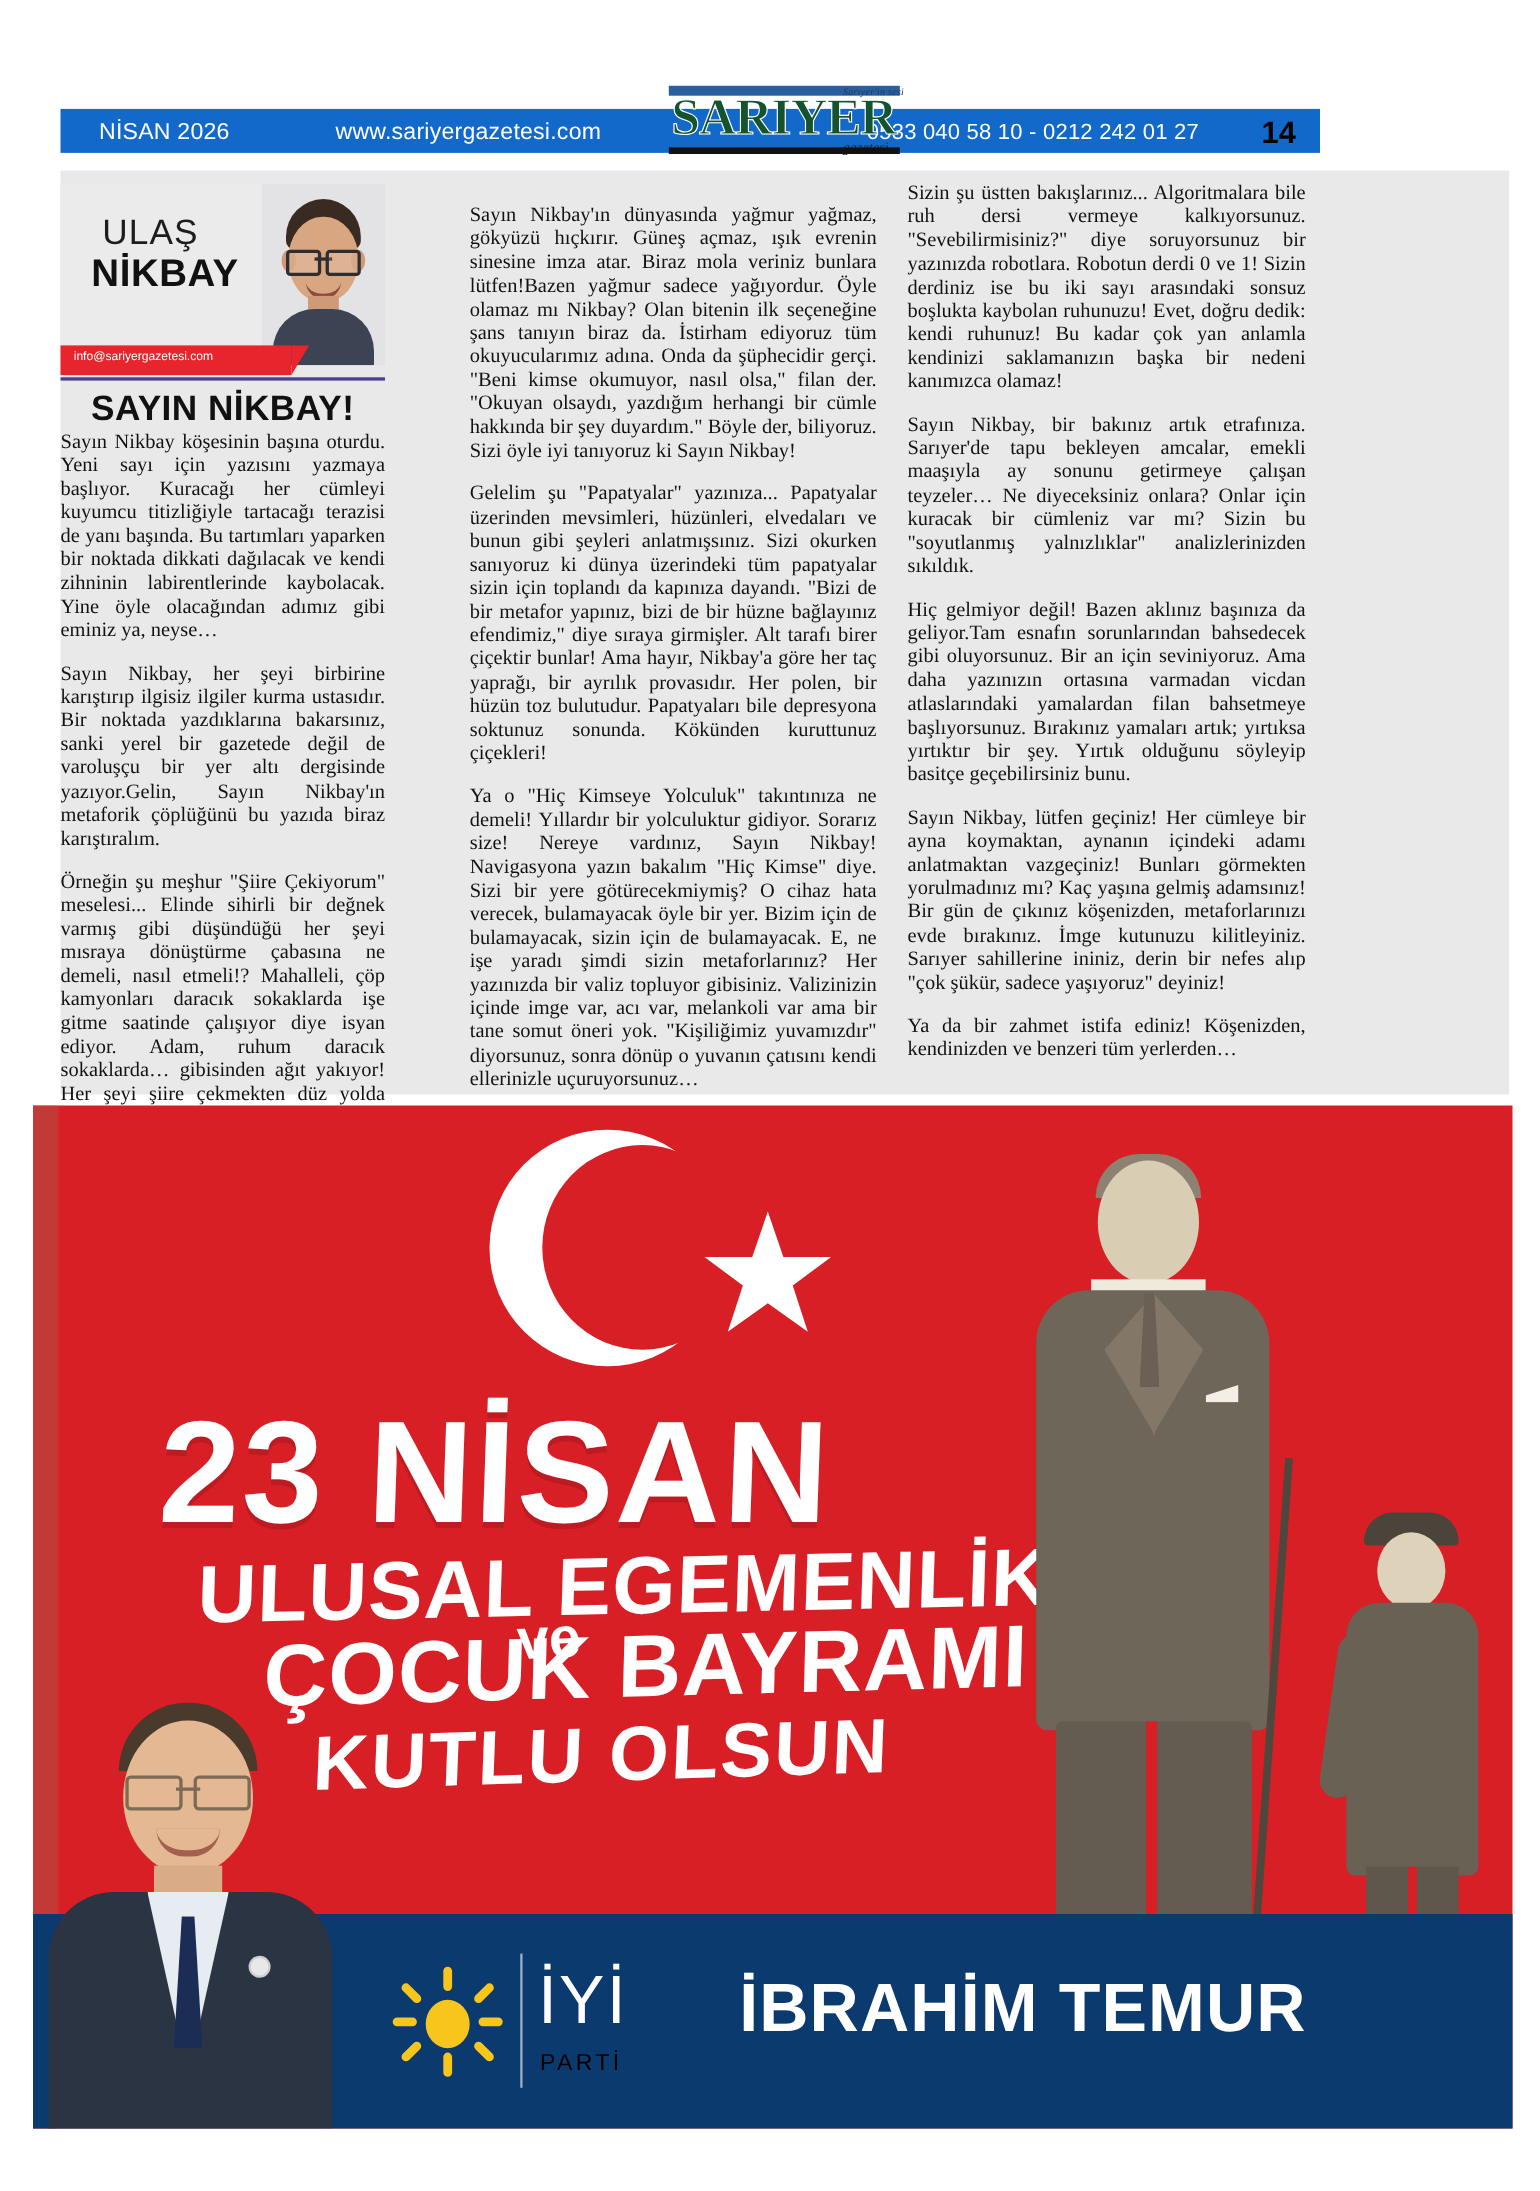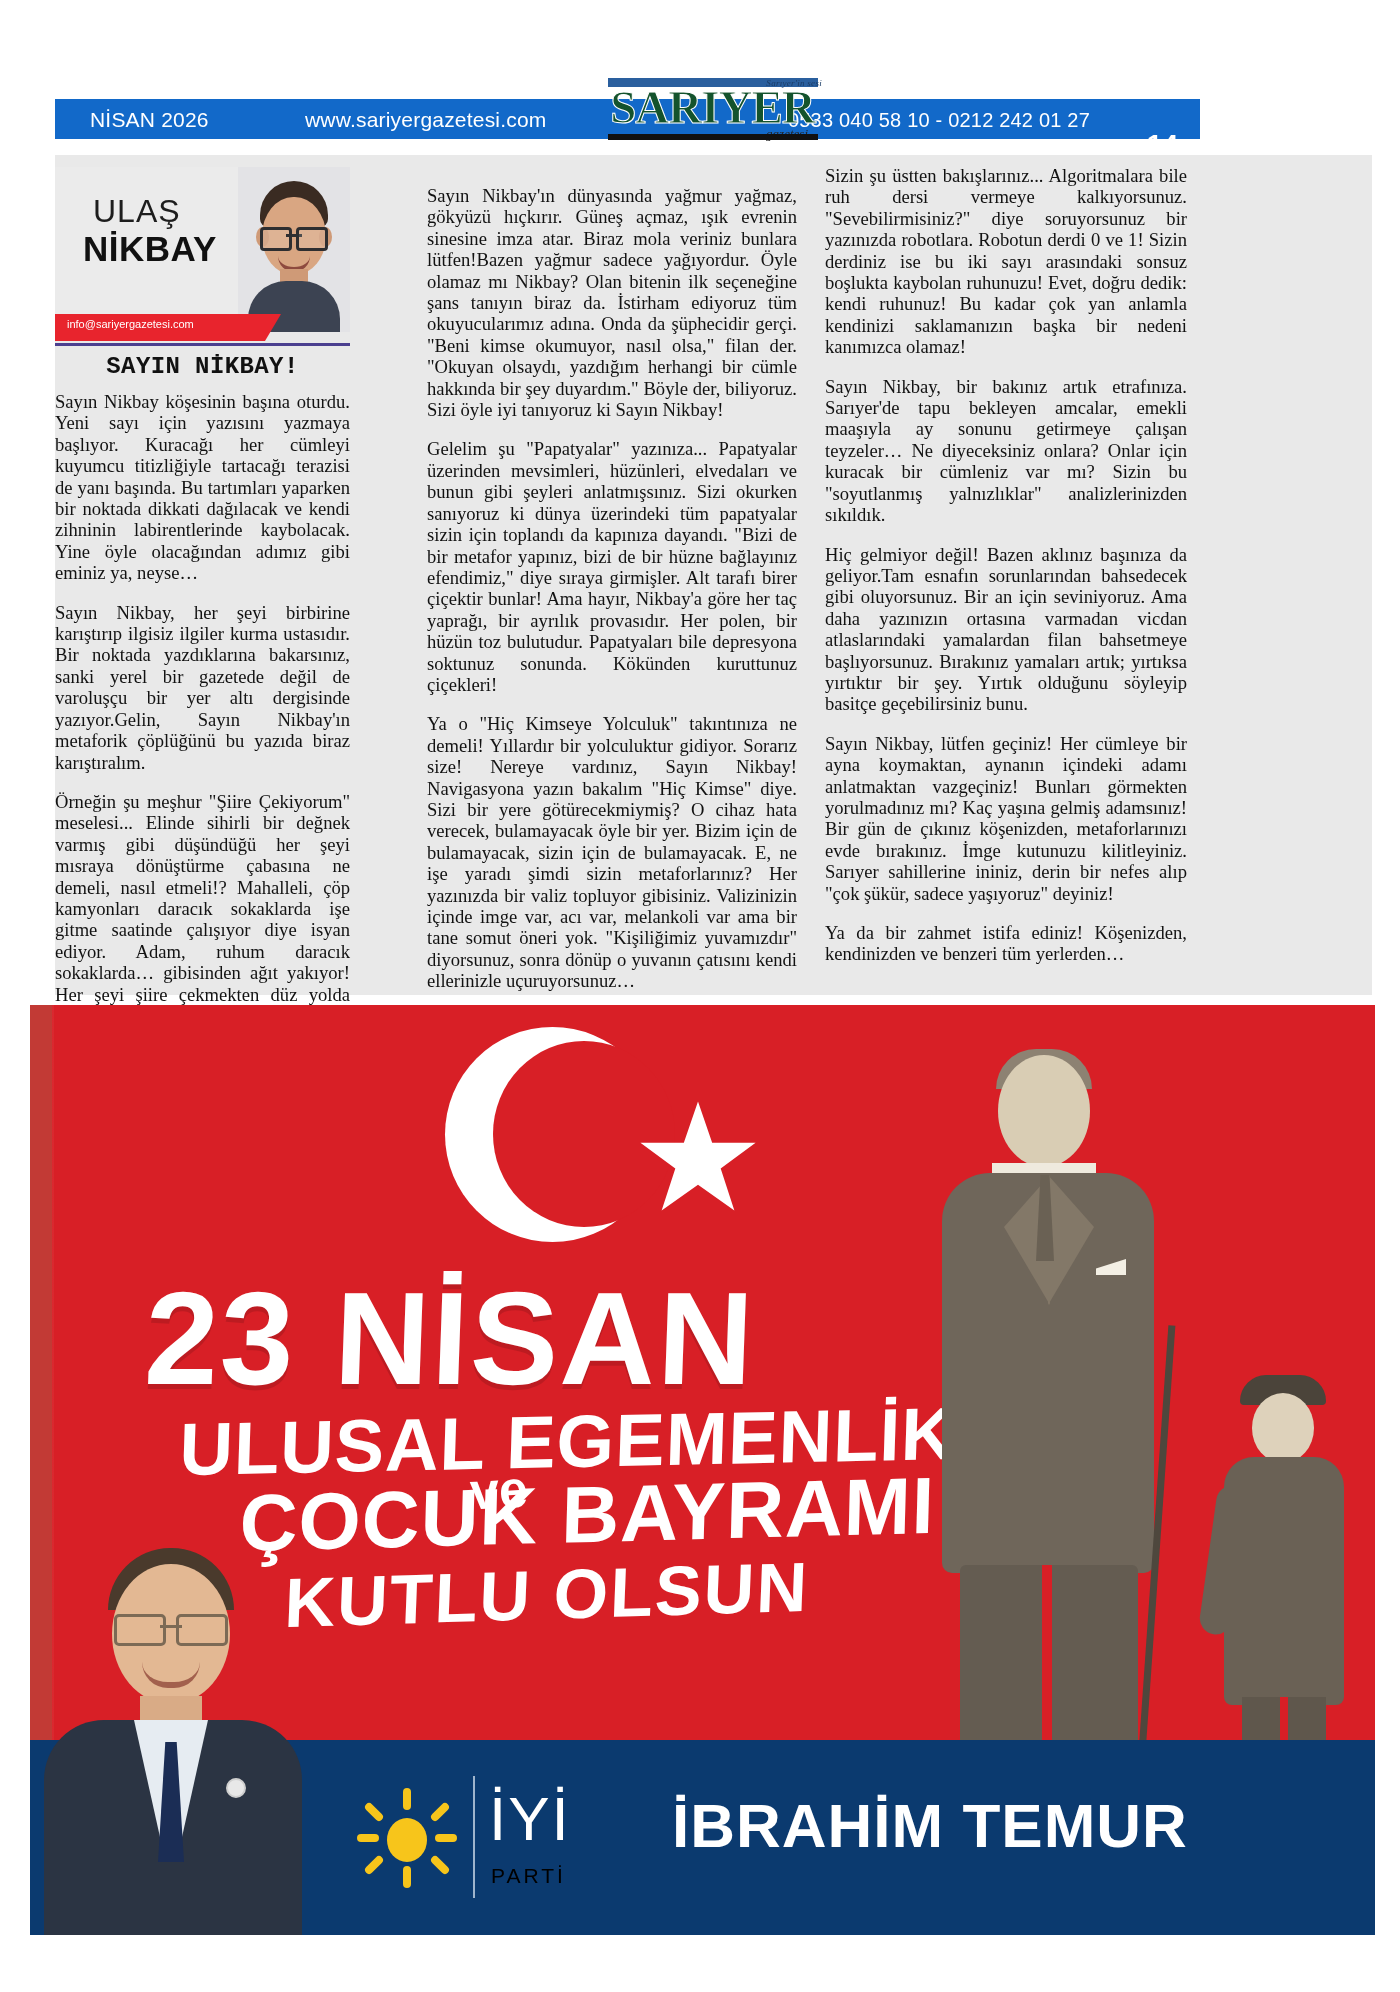--- a/index.html
+++ b/index.html
@@ -5,21 +5,21 @@
   html,body{margin:0;padding:0;background:#ffffff;}
   body{width:1400px;height:1992px;font-family:"Liberation Sans",sans-serif;overflow:hidden;}
 
   .page{position:relative;width:1400px;height:1992px;background:#fff;}
 
   
   .masthead{position:absolute;left:55px;top:99px;width:1145px;height:40px;background:#1269c9;}
   .mh-date{position:absolute;left:35px;top:9px;font-size:21px;color:#fff;letter-spacing:.2px;}
   .mh-web{position:absolute;left:250px;top:9px;font-size:21px;color:#fff;letter-spacing:.2px;}
   .mh-phone{position:absolute;right:110px;top:10px;font-size:20px;color:#fff;letter-spacing:.2px;white-space:nowrap;}
-  .mh-page{position:absolute;right:22px;top:6px;font-size:28px;font-weight:bold;color:#ffffff;margin-top:24px;}
+  .mh-page{position:absolute;right:22px;top:6px;font-size:28px;font-weight:bold;color:#000000;}
 
   
   .logo{position:absolute;left:595px;top:78px;width:235px;height:62px;}
   .logo-topbar{position:absolute;left:13px;top:0;width:210px;height:9px;background:#2a5f9e;}
   .logo-tagline{position:absolute;right:8px;top:0px;font-family:"Liberation Serif",serif;
       font-style:italic;font-size:9px;color:#1a3c66;letter-spacing:.3px;}
   .logo-word{position:absolute;left:0px;top:6px;width:235px;text-align:center;
       font-family:"Liberation Serif",serif;font-weight:bold;font-style:normal;
       font-size:47px;line-height:46px;color:#14532d;letter-spacing:-1px;
       -webkit-text-stroke:1px #ffffff;}
@@ -45,21 +45,21 @@
       font-size:32px;color:#1d1d1d;letter-spacing:1px;}
   .by-last{position:absolute;left:28px;top:62px;font-family:"Liberation Sans",sans-serif;
       font-size:35px;font-weight:bold;color:#111;letter-spacing:.5px;}
   .by-mail{position:absolute;left:0px;top:147px;width:210px;height:27px;background:#e8242d;}
   .by-mail span{position:absolute;left:12px;top:4px;font-family:"Liberation Sans",sans-serif;
       font-size:11px;color:#fff;white-space:nowrap;}
   .by-mail:after{content:"";position:absolute;right:-16px;top:0;border-top:27px solid #e8242d;
       border-right:16px solid transparent;}
   .by-rule{position:absolute;left:0px;top:176px;width:295px;height:3px;background:#4b3f8f;}
   .headline{position:absolute;left:0px;top:186px;width:295px;text-align:center;
-      font-family:Liberation Mono, monospace;font-weight:bold;font-size:24px;color:#111;
+      font-family:Liberation Sans, sans-serif;font-weight:bold;font-size:32px;color:#111;
       letter-spacing:.4px;}
 
   
   .face{position:absolute;left:10px;top:14px;width:92px;height:151px;}
   .f-hair{position:absolute;left:12px;top:0px;width:68px;height:46px;border-radius:34px 34px 8px 8px;background:#3a2b22;}
   .f-head{position:absolute;left:14px;top:16px;width:64px;height:78px;border-radius:32px/40px;background:#d9a682;}
   .f-ear-l{position:absolute;left:8px;top:46px;width:13px;height:20px;border-radius:50%;background:#cf9a77;}
   .f-ear-r{position:absolute;right:8px;top:46px;width:13px;height:20px;border-radius:50%;background:#cf9a77;}
   .f-glass{position:absolute;left:12px;top:46px;width:68px;height:18px;}
   .f-glass i{position:absolute;top:0;width:26px;height:18px;border:3px solid #2e2e30;border-radius:4px;background:rgba(255,255,255,.15);}

